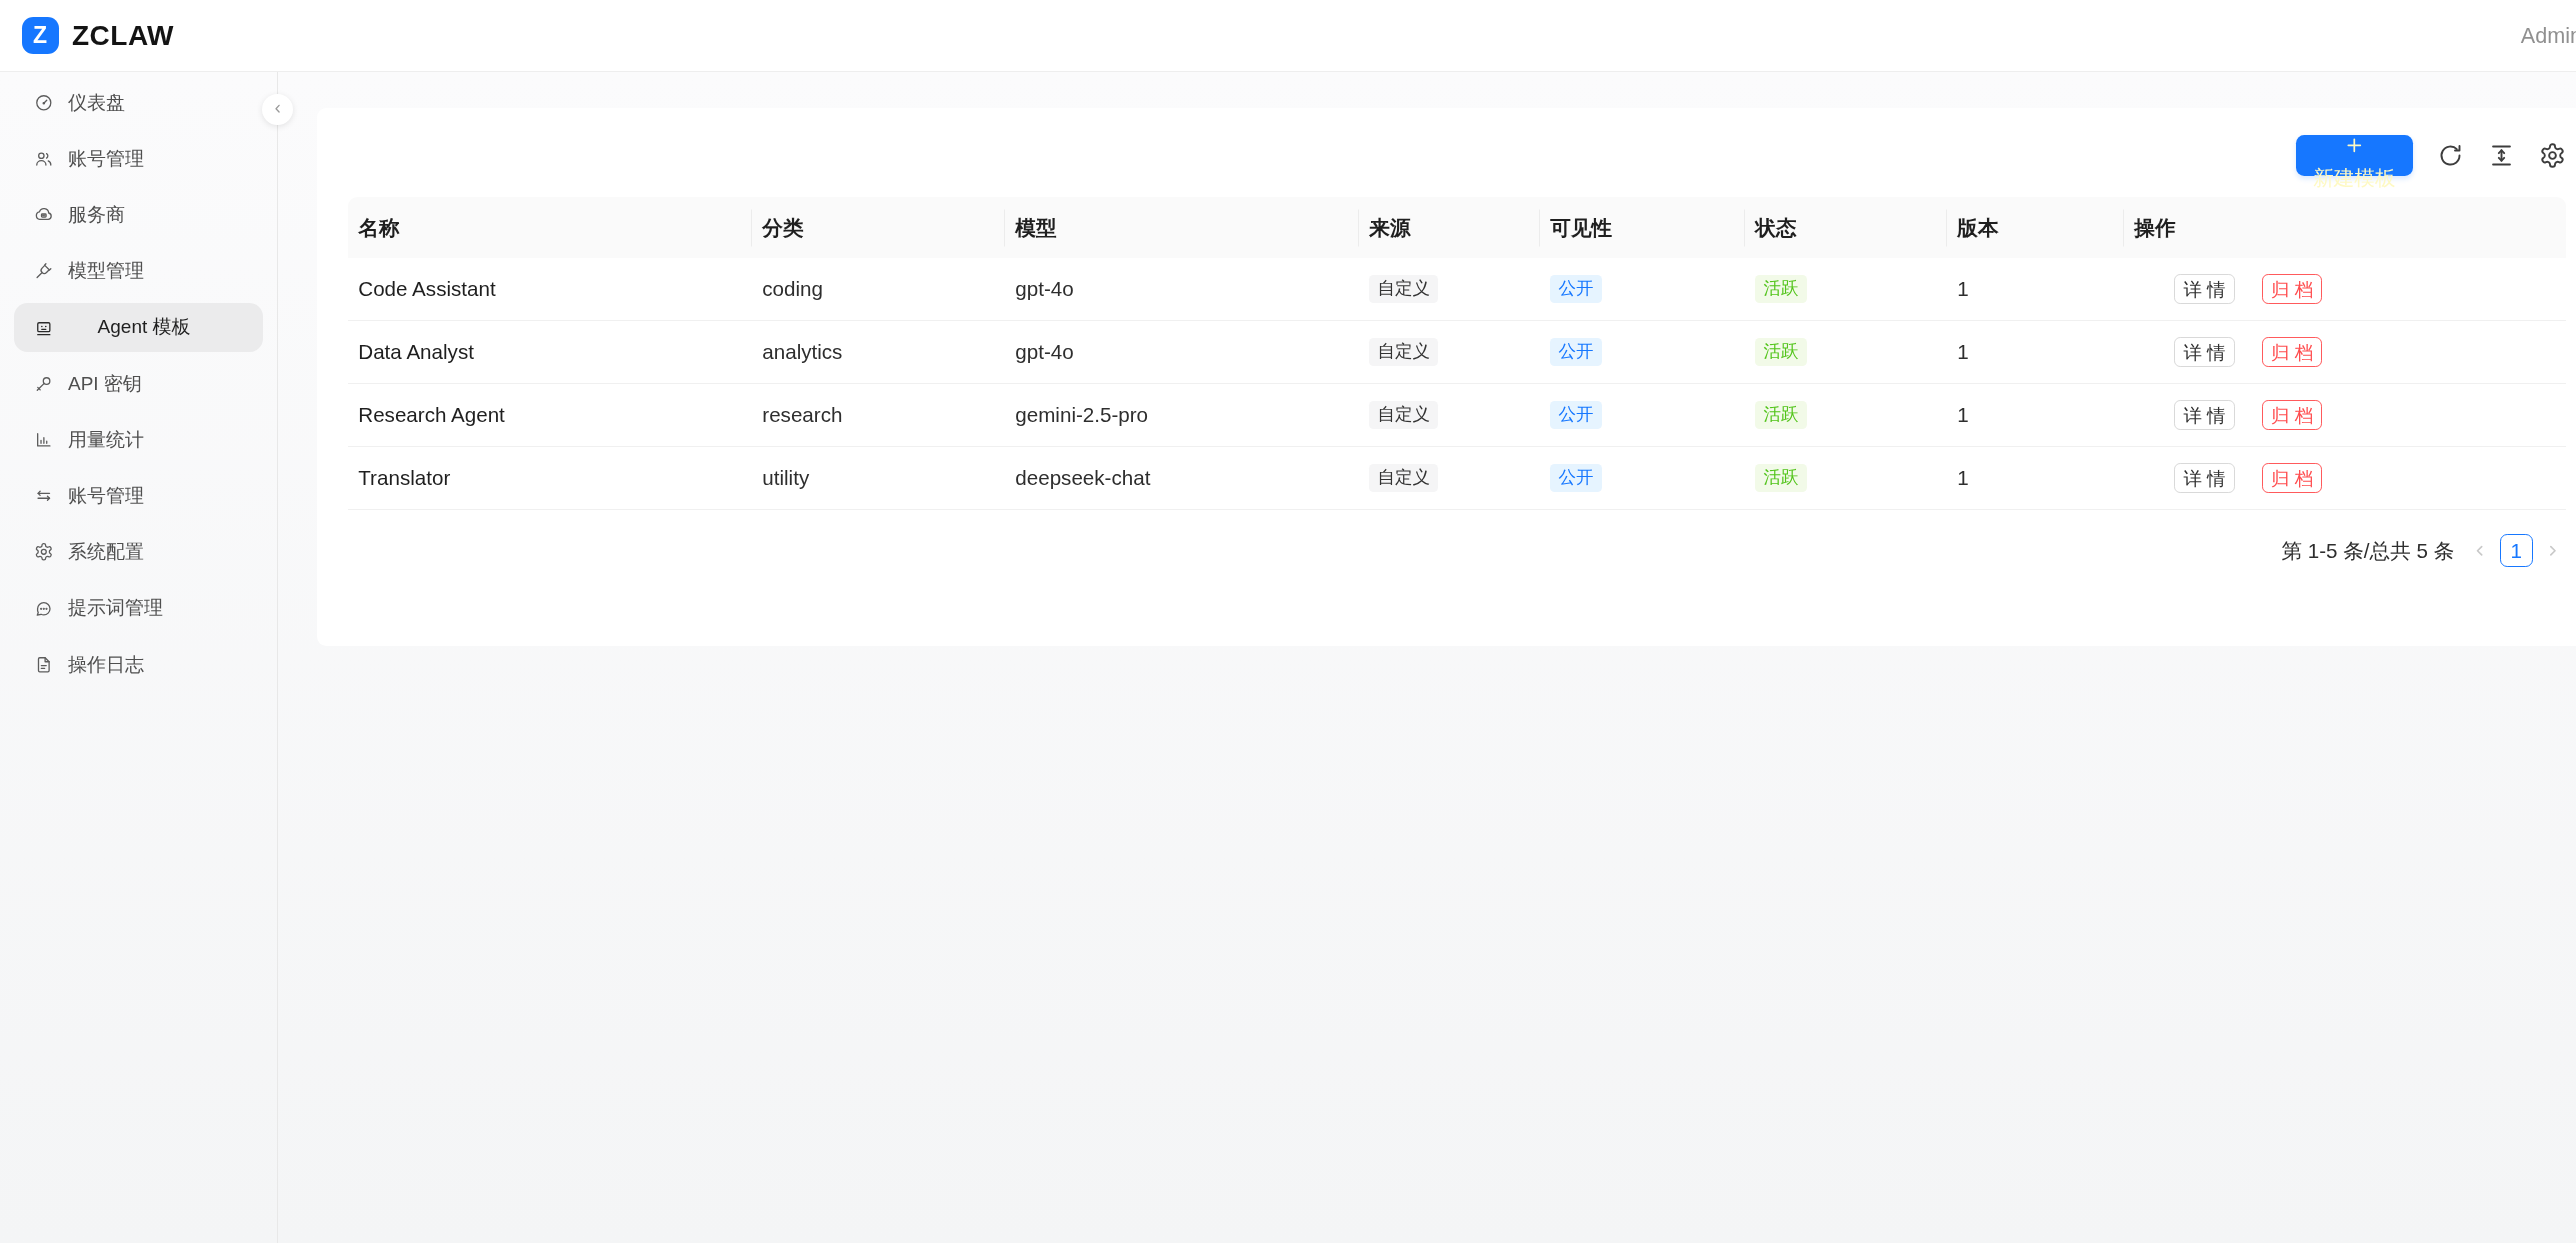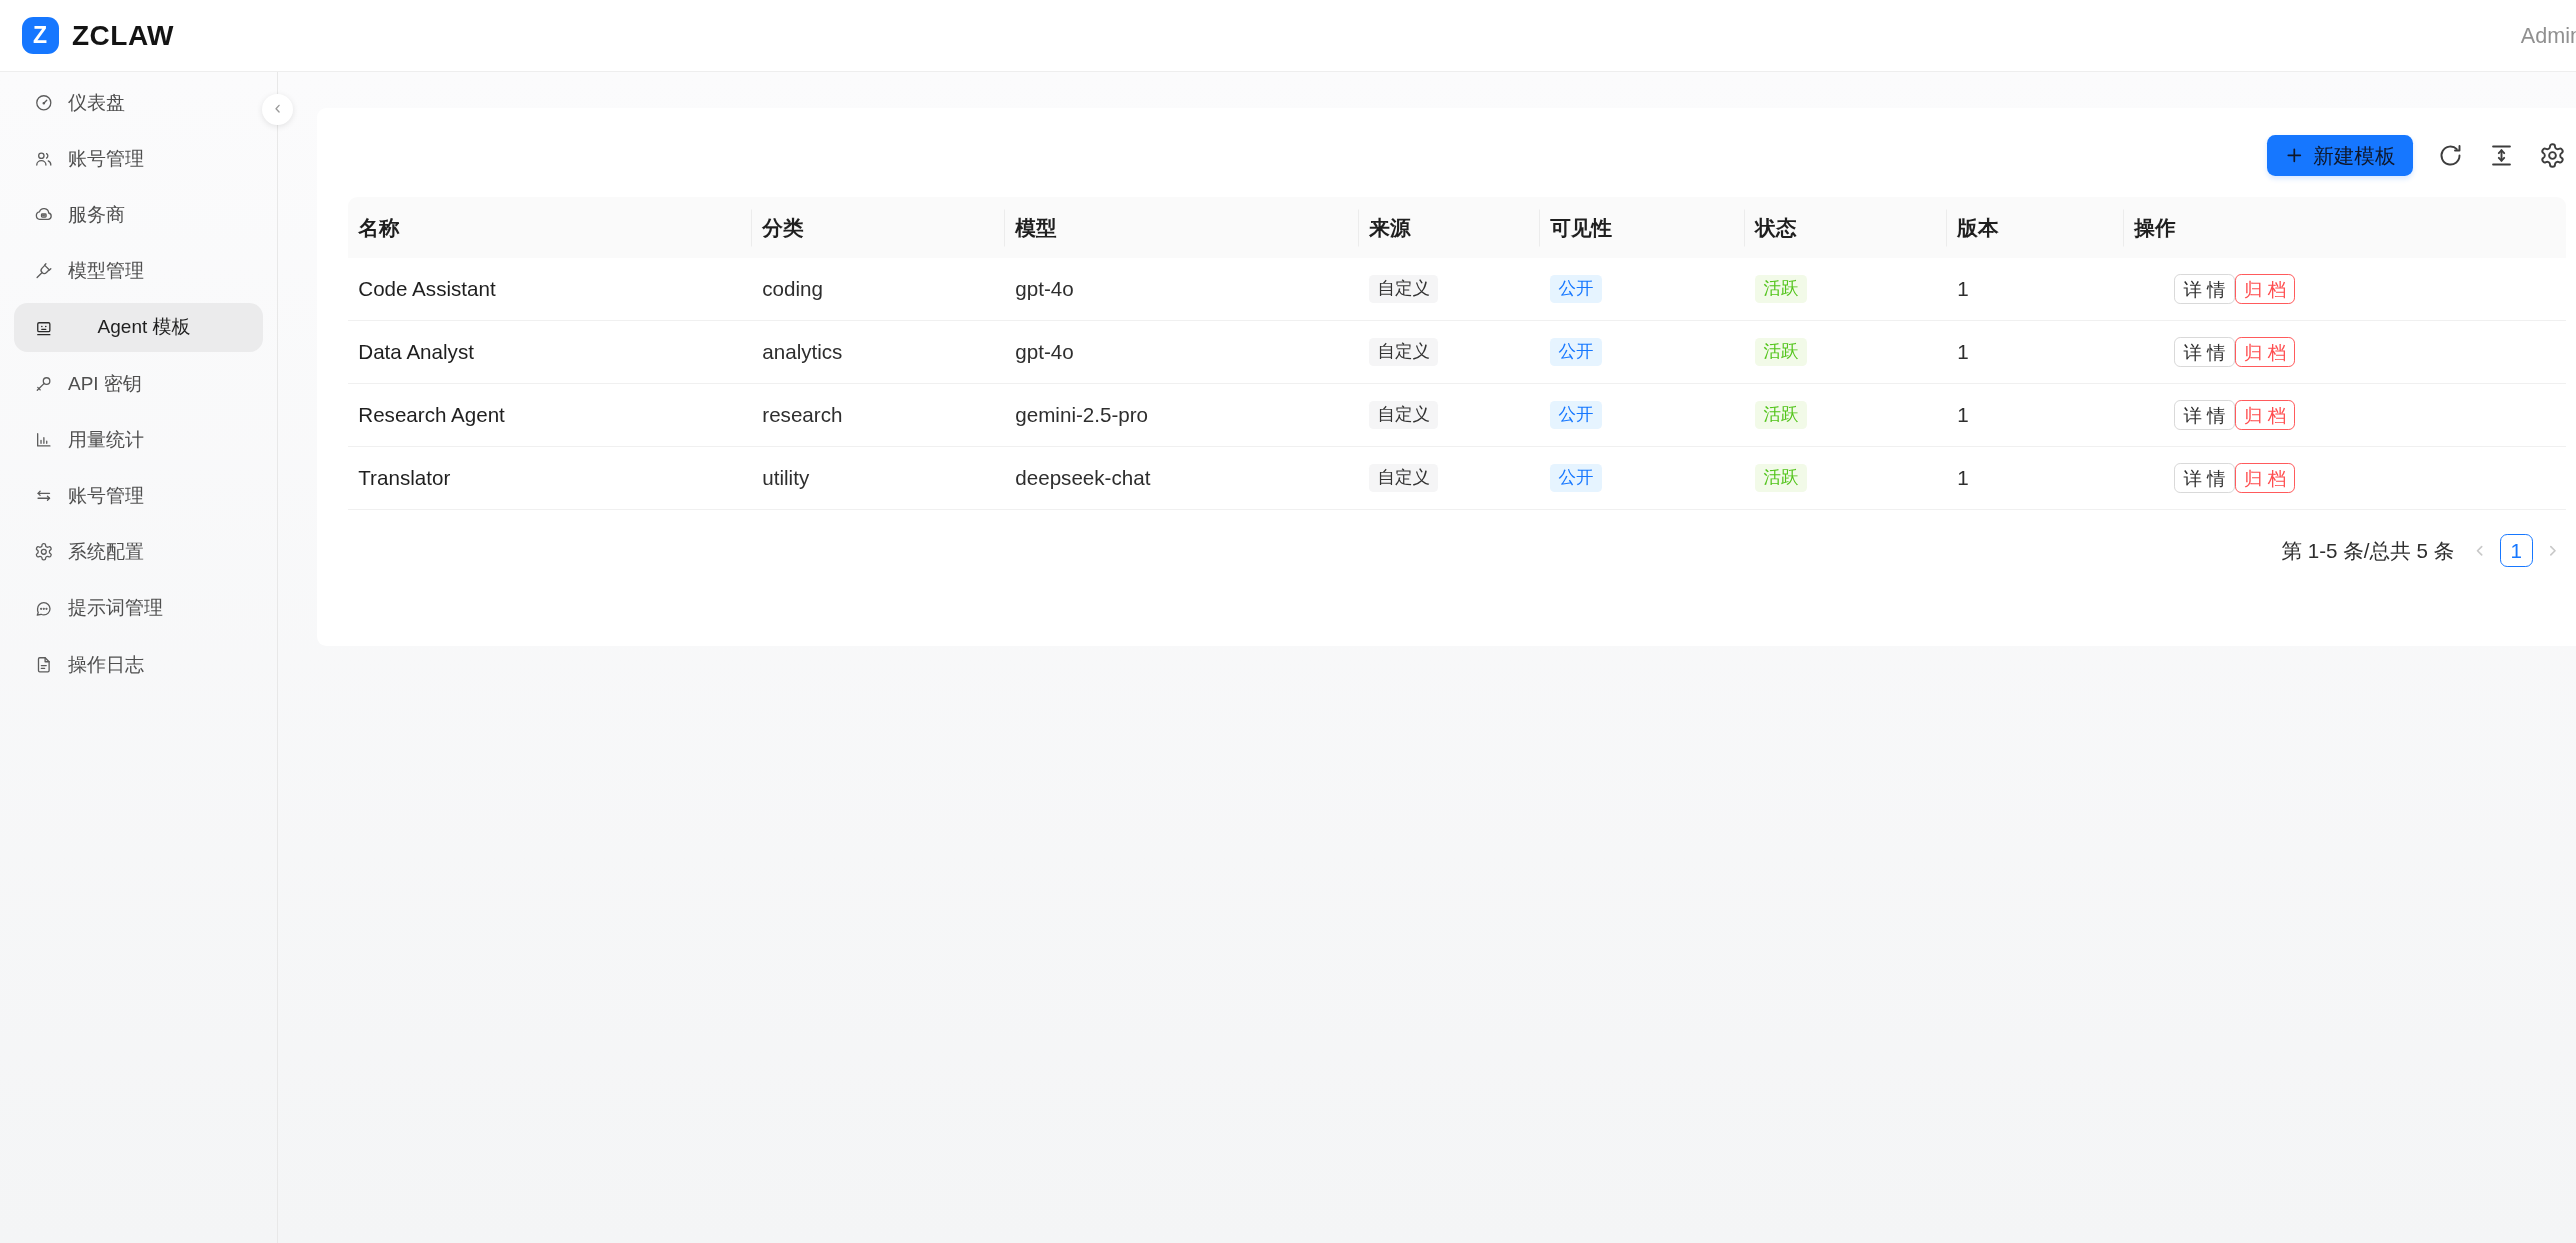--- a/index.html
+++ b/index.html
@@ -69,22 +69,22 @@
   .collapse-btn svg{width:13.4px;height:13.4px;}
   
   .main{flex:1;min-width:0;}
   .card{
     margin:36px 41px 0 39px;height:538px;background:var(--card-bg);
     border-radius:9.3px;padding:27px 31px 0 31px;
   }
   .toolbar{display:flex;align-items:center;justify-content:flex-end;height:41px;margin-bottom:21px;}
   .btn-primary{
     height:41px;padding:0 17.5px;border:none;border-radius:8.2px;background:var(--primary);
-    color:#0f172a;font-size:20.6px;display:flex;align-items:center;gap:8.2px;cursor:pointer;
-    font-family:inherit;box-shadow:0 2.1px 5.2px rgba(22,119,255,0.16);
+    color:#fef9c3;font-size:20.6px;display:flex;align-items:center;gap:8.2px;cursor:pointer;
+    font-family:inherit;box-shadow:0 2.1px 5.2px rgba(22,119,255,0.16);flex-direction:column;
   }
   .btn-primary .plus{width:20.6px;height:20.6px;display:flex;}
   .icon-btn{
     width:27px;height:27px;margin-left:24px;border:none;background:none;color:#3d3d3d;
     cursor:pointer;display:flex;align-items:center;justify-content:center;padding:0;
   }
   .icon-btn svg{width:27px;height:27px;}
   
   table{width:100%;border-collapse:separate;border-spacing:0;table-layout:fixed;font-size:20.6px;}
   col.c0{width:404px}col.c1{width:253px}col.c2{width:354px}col.c3{width:181px}
@@ -106,21 +106,21 @@
   td.cell-name{color:var(--text-strong);}
   .tag{display:inline-block;font-size:17.5px;line-height:1;padding:5.2px 8.2px;border-radius:4.6px;}
   .tag-gray{background:var(--tag-gray-bg);color:var(--tag-gray-text);}
   .tag-blue{background:var(--tag-blue-bg);color:var(--tag-blue-text);}
   .tag-green{background:var(--tag-green-bg);color:var(--tag-green-text);}
   .btn-action{
     height:30px;padding:0 8.2px;border-radius:6.2px;background:#fff;font-size:18.5px;
     cursor:pointer;font-family:inherit;white-space:nowrap;margin-left:40px;
   }
   .btn-detail{border:1px solid var(--btn-border);color:#2e2e2e;}
-  .btn-archive{border:1px solid #ff5a5c;color:var(--danger);margin-left:0;}
+  .btn-archive{border:1px solid #ff5a5c;color:var(--danger);margin-left:27px;}
   
   .pagination{display:flex;align-items:center;justify-content:flex-end;margin-top:24px;font-size:20.6px;color:var(--text);}
   .page-summary{margin-right:12.4px;}
   .page-nav{
     width:27px;height:33px;background:none;border:none;color:#c9c9c9;cursor:pointer;
     display:flex;align-items:center;justify-content:center;padding:0;
   }
   .page-nav svg{width:15.5px;height:15.5px;}
   .page-num{
     min-width:33px;height:33px;margin:0 6.2px;border:1.5px solid var(--primary);border-radius:7.2px;

